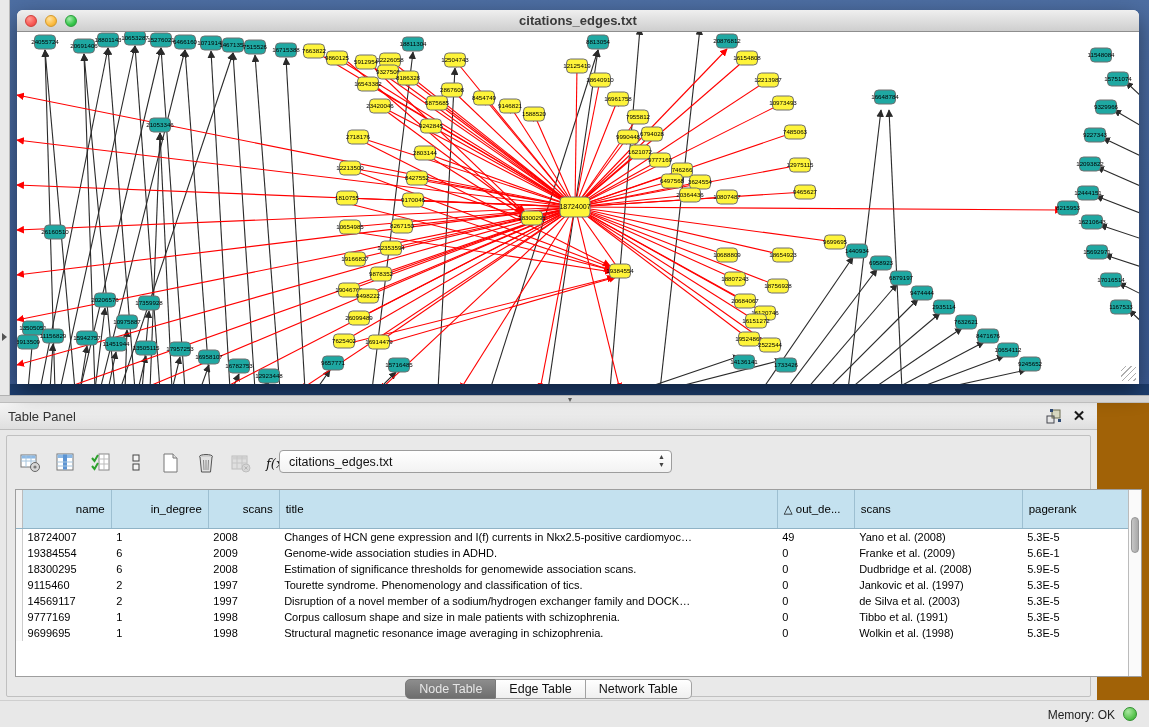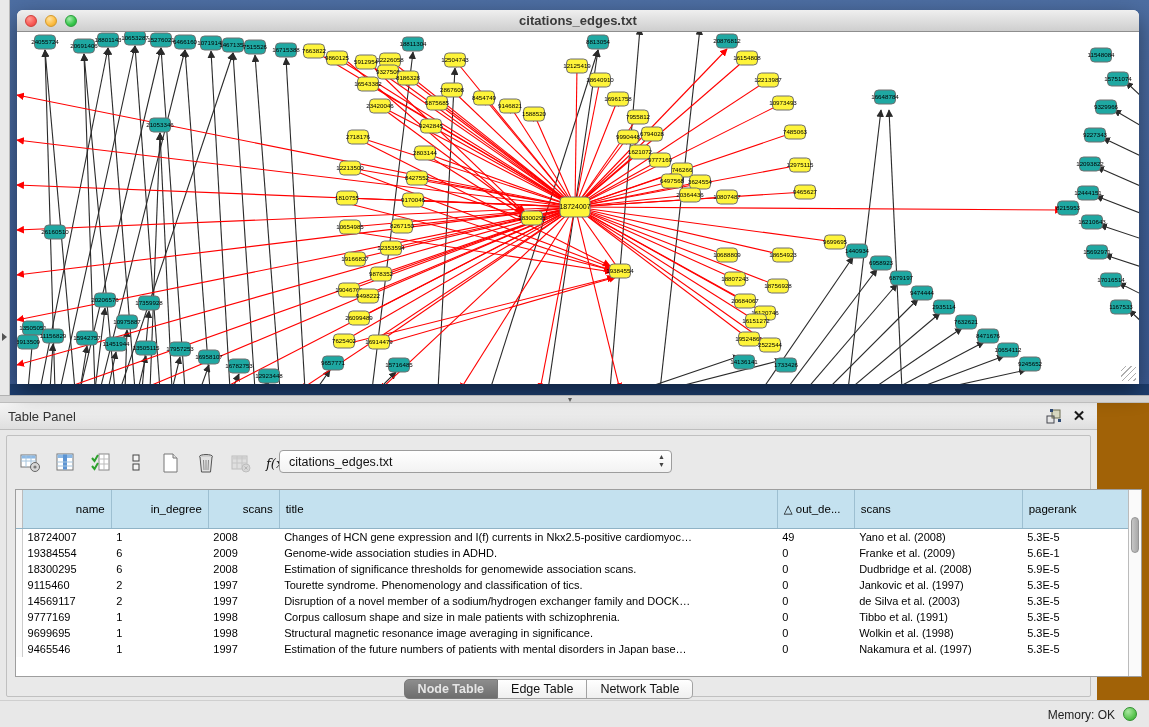--- a/index.html
+++ b/index.html
@@ -62,21 +62,21 @@
       font-weight:normal; font-size:11.5px; padding:12px 6px; white-space:nowrap; overflow:hidden; }
   table.data th.gutter { background:#f0f0f0; border-right:1px solid #bbb; padding:0; }
   table.data td { height:16px; padding:0 5px; white-space:nowrap; overflow:hidden; }
   table.data td.gutter { background:#fbfbfb; border-right:1px solid #ccc; padding:0; }
   .al{text-align:left} .ar{text-align:right} .ac{text-align:left}
   .vscroll { position:absolute; right:0; top:0; bottom:0; width:13px; background:#fafafa; border-left:1px solid #bbb; }
   .vscroll .thumb { position:absolute; left:2px; top:27px; width:8px; height:36px; background:linear-gradient(90deg,#c6c6c6,#a8a8a8); border:1px solid #949494; border-radius:5px; }
 
   .tabbar { position:absolute; left:0; right:0; top:243px; display:flex; justify-content:center; }
   .tab { font-size:12.5px; padding:2px 13px; border:1px solid #a2a2a2; background:linear-gradient(180deg,#ffffff,#efefef); color:#111; }
-  .tab.sel { background:linear-gradient(180deg,#8d8d8d,#6e6e6e); color:#e6e6e6; border-color:#7a7a7a;font-weight:bold; }
+  .tab.sel { background:linear-gradient(180deg,#8d8d8d,#6e6e6e); color:#e6e6e6; border-color:#7a7a7a; }
   .tab:first-child { border-radius:5px 0 0 5px; }
   .tab:last-child  { border-radius:0 5px 5px 0; }
   .tab + .tab { border-left:none; }
 
   
   .statusbar { position:absolute; left:0; top:700px; width:1149px; height:27px; background:#e8e8e8; border-top:1px solid #cfcfcf; }
   .mem { position:absolute; right:34px; top:7px; font-size:12px; color:#222; }
   .mem-dot { position:absolute; right:12px; top:6px; width:14px; height:14px; border-radius:50%;
       background:radial-gradient(circle at 35% 30%,#a9e8a0,#55c24b 65%,#3ba534); border:1.5px solid #2f8f2e; }
 </style>
@@ -912,33 +912,23 @@
                 <td class="al">Corpus callosum shape and size in male patients with schizophrenia.</td>
                 <td class="al">0</td>
                 <td class="al">Tibbo et al. (1991)</td>
                 <td class="al">5.3E-5</td>
               </tr>
               <tr>
                 <td class="gutter"></td>
                 <td class="al">9699695</td>
                 <td class="al">1</td>
                 <td class="al">1998</td>
-                <td class="al">Structural magnetic resonance image averaging in significance.</td>
+                <td class="al">Structural magnetic resonance image averaging in schizophrenia.</td>
                 <td class="al">0</td>
                 <td class="al">Wolkin et al. (1998)</td>
-                <td class="al">5.3E-5</td>
-              </tr>
-              <tr>
-                <td class="gutter"></td>
-                <td class="al">9465546</td>
-                <td class="al">1</td>
-                <td class="al">1997</td>
-                <td class="al">Estimation of the future numbers of patients with mental disorders in Japan base…</td>
-                <td class="al">0</td>
-                <td class="al">Nakamura et al. (1997)</td>
                 <td class="al">5.3E-5</td>
               </tr>
             </tbody>
         </table>
         <div class="vscroll">
           <div class="thumb"></div>
         </div>
       </div>
 
       <div class="tabbar" id="tabbar">

